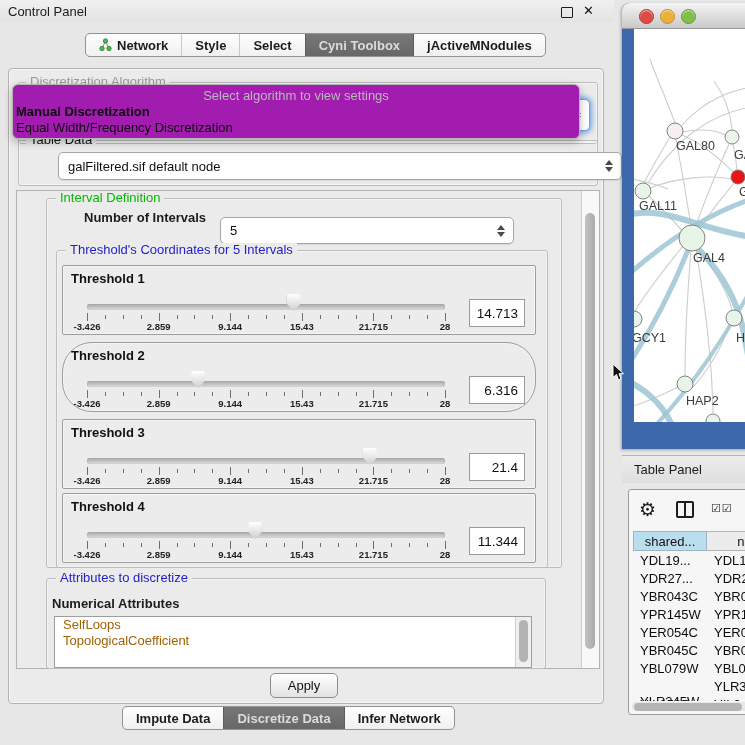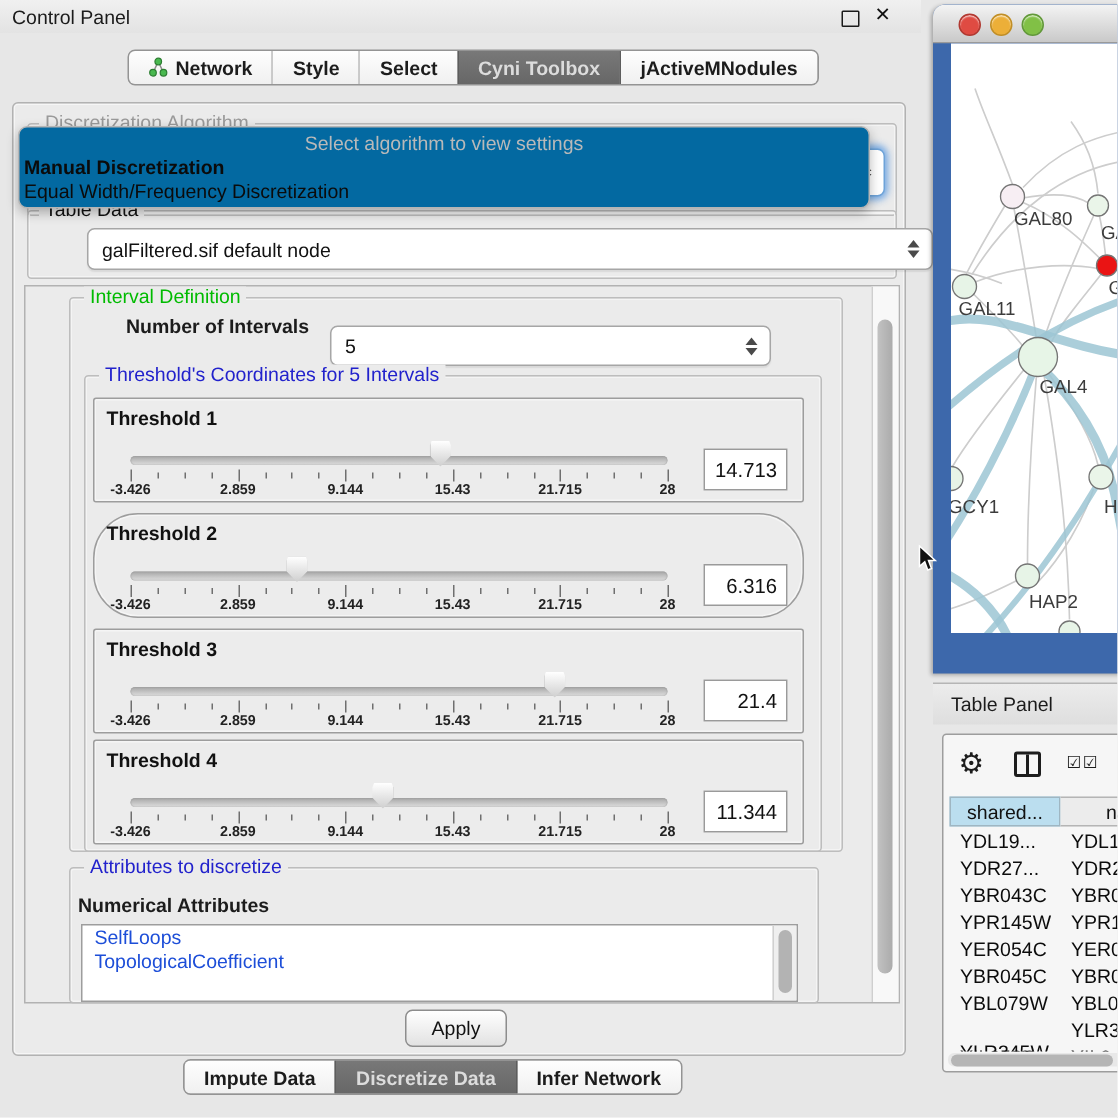--- a/index.html
+++ b/index.html
@@ -5,21 +5,21 @@
   html,body{margin:0;padding:0;}
   body{font-family:"Liberation Sans","DejaVu Sans",sans-serif;-webkit-font-smoothing:antialiased;}
   #stage{position:relative;width:745px;height:745px;background:#e7e7e7;overflow:hidden;font-size:13px;color:#1c1c1c;}
   .abs{position:absolute;}
   
   .cp-titlebar{left:0;top:0;width:614px;height:22px;background:linear-gradient(#f0f0f0,#e3e3e3);}
   .cp-title{left:8px;top:4px;font-size:13px;color:#1b1b1b;}
   .float-icon{left:561px;top:7px;width:10px;height:9px;border:1.6px solid #1b1b1b;border-radius:1px;background:transparent;}
   .close-icon{left:583px;top:3px;font-size:13px;font-weight:bold;color:#111;font-family:"DejaVu Sans",sans-serif;}
   
-  .segbar{display:flex;align-items:stretch;background:#a3a3a3;border:1px solid #949494;border-radius:5px;overflow:hidden;height:22px;}
+  .segbar{display:flex;align-items:stretch;background:#0f766e;border:1px solid #949494;border-radius:5px;overflow:hidden;height:22px;}
   .seg{display:flex;align-items:center;gap:5px;padding:0 13px;font-size:13px;font-weight:bold;color:#1c1c1c;background:linear-gradient(#fefefe,#f0f0f0);cursor:default;white-space:nowrap;}
   .seg + .seg{border-left:1px solid #c9c9c9;}
   .seg.sel{background:linear-gradient(#787878,#676767);color:#dcdcdc;border-left:1px solid #5d5d5d;}
   .seg.sel + .seg{border-left:1px solid #5d5d5d;}
   .top-tabs{left:85px;top:33px;}
   .bottom-tabs{left:122px;top:706px;}
   
   .outer-panel{left:8px;top:68px;width:594px;height:634px;background:#ebebeb;border:1px solid #b2b2b2;border-radius:4px;box-shadow:inset 0 0 0 1px #f6f6f6;}
   
   .group{border:1px solid #bdbdbd;border-radius:3px;box-shadow:inset 0 0 0 1px #f4f4f4;}
@@ -29,41 +29,41 @@
   .lbl-blue{color:#2222cc;}
   
   .combo{background:#fff;border:1px solid #a6a6a6;border-radius:5px;display:flex;align-items:center;box-shadow:0 1px 1px rgba(0,0,0,.08);}
   .combo .val{padding-left:9px;flex:1;font-size:13px;color:#111;white-space:nowrap;overflow:hidden;}
   .spinner{width:9px;margin-right:8px;display:flex;flex-direction:column;align-items:center;gap:2px;}
   .spinner i{display:block;width:0;height:0;border-left:4px solid transparent;border-right:4px solid transparent;}
   .spinner .up{border-bottom:5px solid #4a4a4a;}
   .spinner .dn{border-top:5px solid #4a4a4a;}
   .combo.focus{border:1px solid #6ea3d8;box-shadow:0 0 5px 2px rgba(96,158,226,.85);}
   
-  .popup{left:12px;top:84px;width:566px;height:53px;background:#0369a1;border:1px solid #b5b5b5;border-radius:6px;box-shadow:0 3px 8px rgba(0,0,0,.28);z-index:40;}
+  .popup{left:12px;top:84px;width:566px;height:53px;background:#a21caf;border:1px solid #b5b5b5;border-radius:6px;box-shadow:0 3px 8px rgba(0,0,0,.28);z-index:40;}
   .popup .ph{margin-top:3px;text-align:center;color:#b9b9b9;font-size:13px;line-height:16px;}
   .popup .opt{padding-left:3px;font-size:13px;line-height:16px;color:#0b0b0b;}
   .popup .opt.b{font-weight:bold;}
   
   .scrollpanel{left:16px;top:190px;width:582px;height:477px;background:#ebebeb;border:1px solid #b2b2b2;}
   .vtrack{right:0;top:0;width:17px;height:100%;background:#f8f8f8;border-left:1px solid #cfcfcf;}
   .vthumb{left:3px;width:10px;border-radius:5px;background:linear-gradient(90deg,#c2c2c2,#ababab);}
   
   .thr-panel{position:absolute;left:0;width:472px;height:68px;background:#ececec;border:1px solid #9d9d9d;border-radius:2px;box-shadow:inset 0 0 0 1px #f5f5f5;}
   .thr-label{position:absolute;left:8px;top:5px;font-weight:bold;font-size:13px;color:#111;}
   .thr-track{position:absolute;left:24px;top:38px;width:358px;height:6px;border-radius:3px;background:linear-gradient(#a6a6a6,#dedede);box-shadow:inset 0 0 1px #8a8a8a;}
   .thr-thumb{position:absolute;top:28px;width:14px;height:17px;background:linear-gradient(#ffffff,#cfcfcf);clip-path:polygon(8% 0,92% 0,100% 18%,100% 58%,50% 100%,0 58%,0 18%);filter:drop-shadow(0 0 1px #808080);}
   .tick{position:absolute;width:1px;background:#6f6f6f;}
   .tick.major{top:47px;height:8px;}
   .tick.minor{top:49px;height:4px;}
   .tick-lab{position:absolute;top:55px;width:46px;margin-left:-23px;text-align:center;font-size:9.5px;font-weight:bold;color:#222;}
   .thr-value{position:absolute;left:406px;top:33px;width:56px;height:28px;background:#fff;border:1px solid #9a9a9a;font-size:13.5px;color:#111;display:flex;align-items:center;justify-content:flex-end;padding-right:6px;box-sizing:border-box;}
   
   .attr-list{left:54px;top:616px;width:476px;height:50px;background:#fff;border:1px solid #9d9d9d;overflow:hidden;}
-  .attr-item{padding-left:8px;font-size:13px;line-height:15.5px;color:#1d4ed8;white-space:nowrap;}
+  .attr-item{padding-left:8px;font-size:13px;line-height:15.5px;color:#a16207;white-space:nowrap;}
   .attr-vtrack{position:absolute;right:0;top:0;width:15px;height:100%;background:#efefef;border-left:1px solid #d0d0d0;}
   .attr-vthumb{position:absolute;left:2.5px;top:3px;width:9px;height:42px;border-radius:5px;background:#b3b3b3;}
   
   .apply-btn{left:270px;top:673px;width:66px;height:23px;background:linear-gradient(#ffffff,#e2e2e2);border:1px solid #8d8d8d;border-radius:5px;font-size:13px;color:#111;display:flex;align-items:center;justify-content:center;}
   
   .net-window{left:622px;top:3px;width:130px;height:446px;background:#3d68ab;border-top-left-radius:8px;box-shadow:-1px 1px 3px rgba(0,0,0,.3);}
   .net-titlebar{left:0;top:0;width:100%;height:25px;background:linear-gradient(#f4f4f4,#c9c9c9);border-top-left-radius:8px;border-bottom:1px solid #9a9a9a;}
   .tl{position:absolute;top:6px;width:13px;height:13px;border-radius:50%;box-shadow:inset 0 1px 1px rgba(255,255,255,.7);}
   .tl.red{left:17px;background:#df4b42;border:1px solid #b03931;}
   .tl.yellow{left:38px;background:#ecaf38;border:1px solid #c08e27;}

